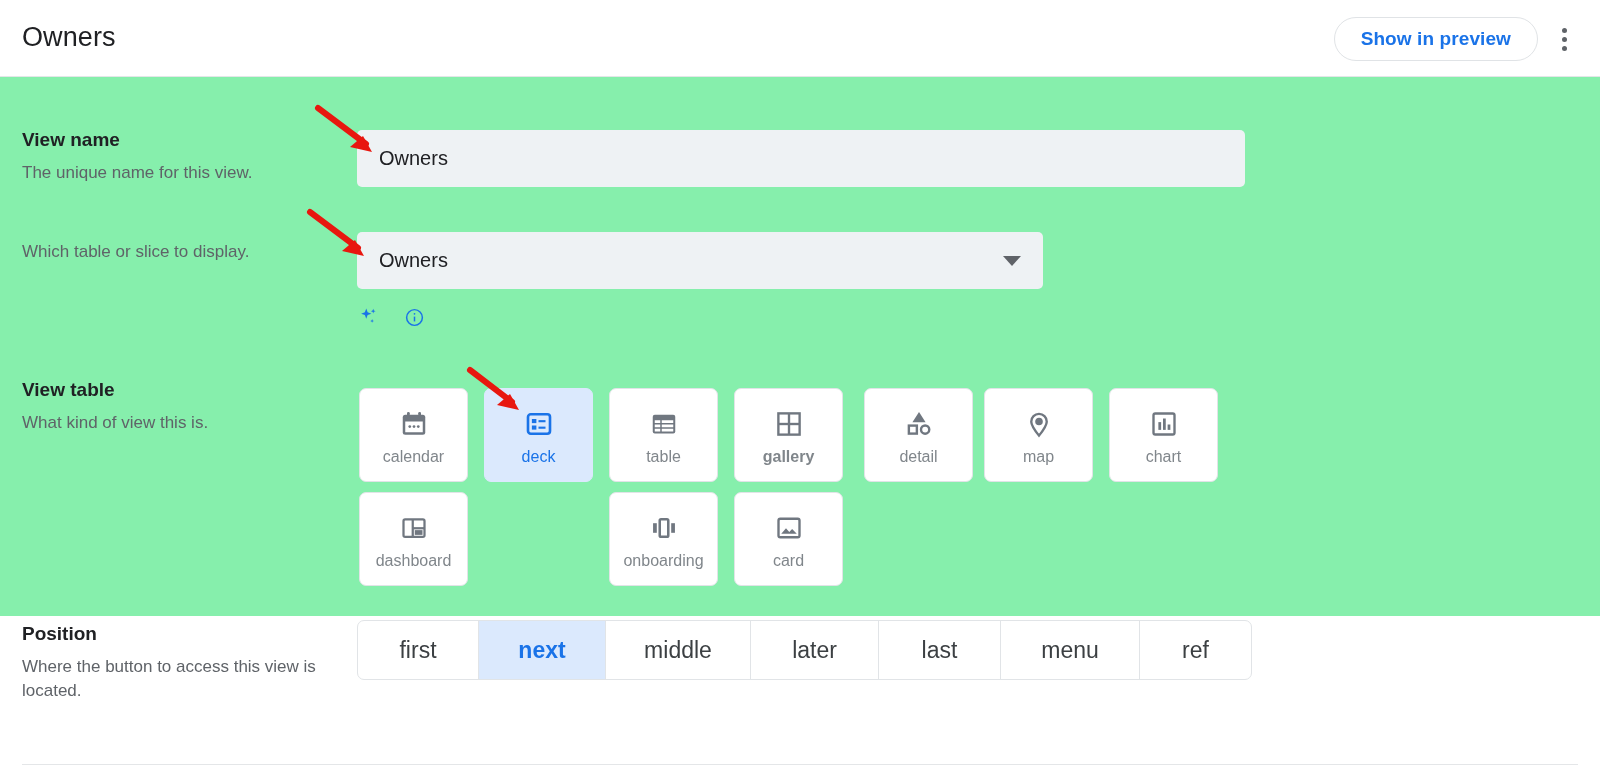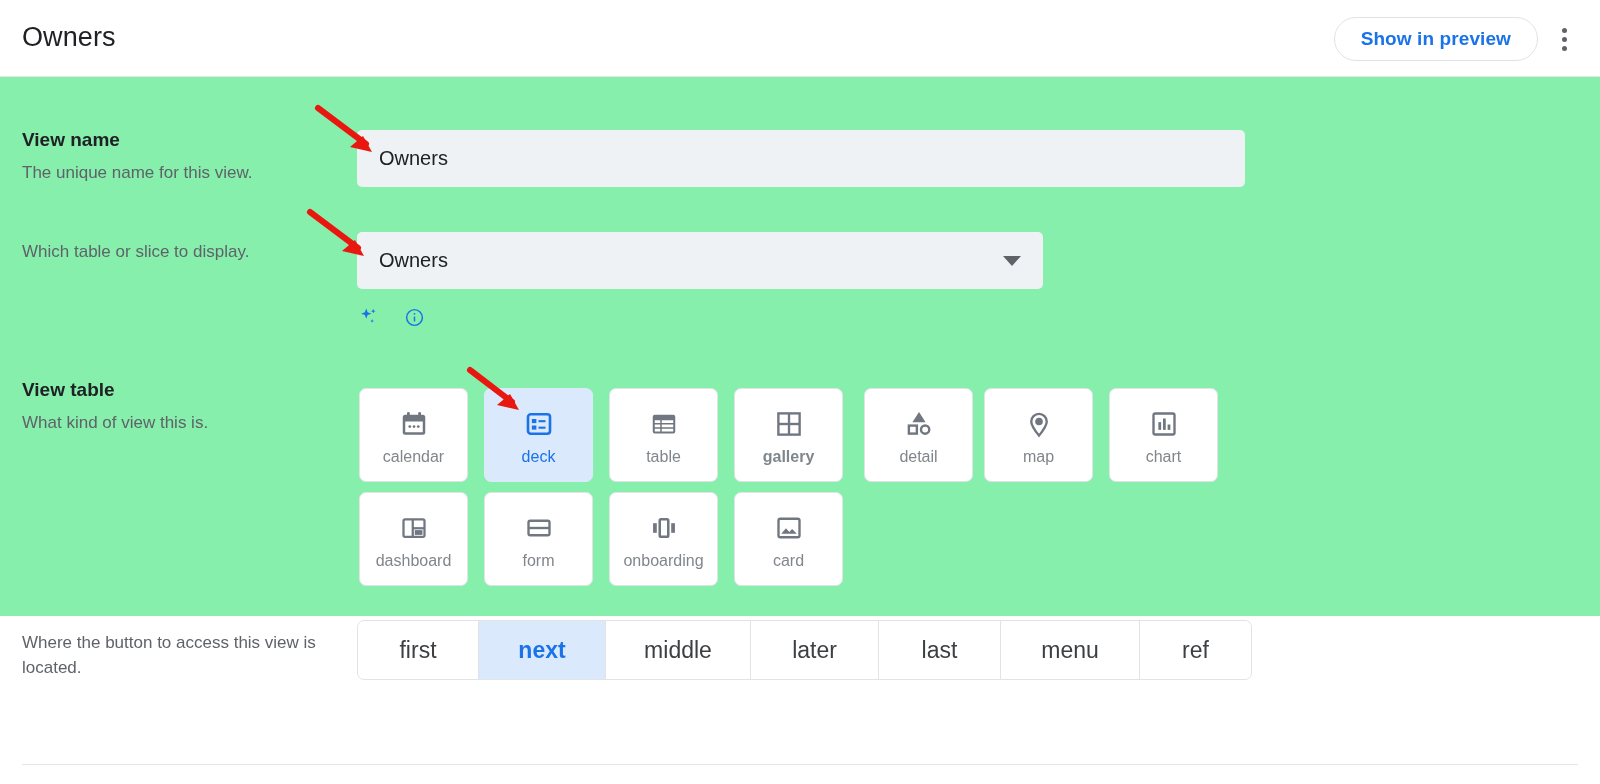--- a/index.html
+++ b/index.html
@@ -251,29 +251,20 @@
       <svg width="30" height="30" viewBox="0 0 24 24" fill="none" stroke="#707780" stroke-width="1.8">
         <rect x="3.6" y="5" width="16.8" height="14" rx="1.3"></rect>
         <line x1="11" y1="5" x2="11" y2="19"></line>
         <line x1="11" y1="12.2" x2="20.4" y2="12.2"></line>
         <rect x="12.6" y="13.7" width="6.2" height="3.8" fill="#707780" stroke="none"></rect>
       </svg>
     </span>
     <span class="tl">dashboard</span>
   </div>
 
-  <div class="tile" style="left:484px; top:492px;">
-    <span class="ic">
-      <svg width="30" height="30" viewBox="0 0 24 24" fill="none" stroke="#707780" stroke-width="1.9">
-        <rect x="3.6" y="6.2" width="16.8" height="11.6" rx="1.4"></rect>
-        <line x1="3.6" y1="12" x2="20.4" y2="12"></line>
-      </svg>
-    </span>
-    <span class="tl">form</span>
-  </div>
 
   <div class="tile" style="left:609px; top:492px;">
     <span class="ic">
       <svg width="32" height="32" viewBox="0 0 24 24" fill="none" stroke="#707780" stroke-width="1.9">
         <rect x="8.8" y="5.4" width="6.4" height="13.2" rx="1"></rect>
         <rect x="3.8" y="8.4" width="2.8" height="7.2" fill="#707780" stroke="none"></rect>
         <rect x="17.4" y="8.4" width="2.8" height="7.2" fill="#707780" stroke="none"></rect>
       </svg>
     </span>
     <span class="tl">onboarding</span>
@@ -283,20 +274,21 @@
     <span class="ic">
       <svg width="30" height="30" viewBox="0 0 24 24" fill="none" stroke="#707780" stroke-width="1.9">
         <rect x="3.6" y="4.6" width="16.8" height="14.8" rx="1.4"></rect>
         <path d="M5.8 16.6l3.8-4.4 2.6 2.9 2.3-2.4 3.7 3.9z" fill="#707780" stroke="none"></path>
       </svg>
     </span>
     <span class="tl">card</span>
   </div>
 
   <div class="label-col" style="top:622px;">
+    <div class="lbl-title">Position</div>
     <div class="lbl-sub">Where the button to access this view is located.</div>
   </div>
 
   <div class="seg">
     <div class="opt" style="width:121px;">first</div>
     <div class="opt sel" style="width:127px;">next</div>
     <div class="opt" style="width:145px;">middle</div>
     <div class="opt" style="width:128px;text-align:right;">later</div>
     <div class="opt" style="width:122px;">last</div>
     <div class="opt" style="width:139px;">menu</div>

